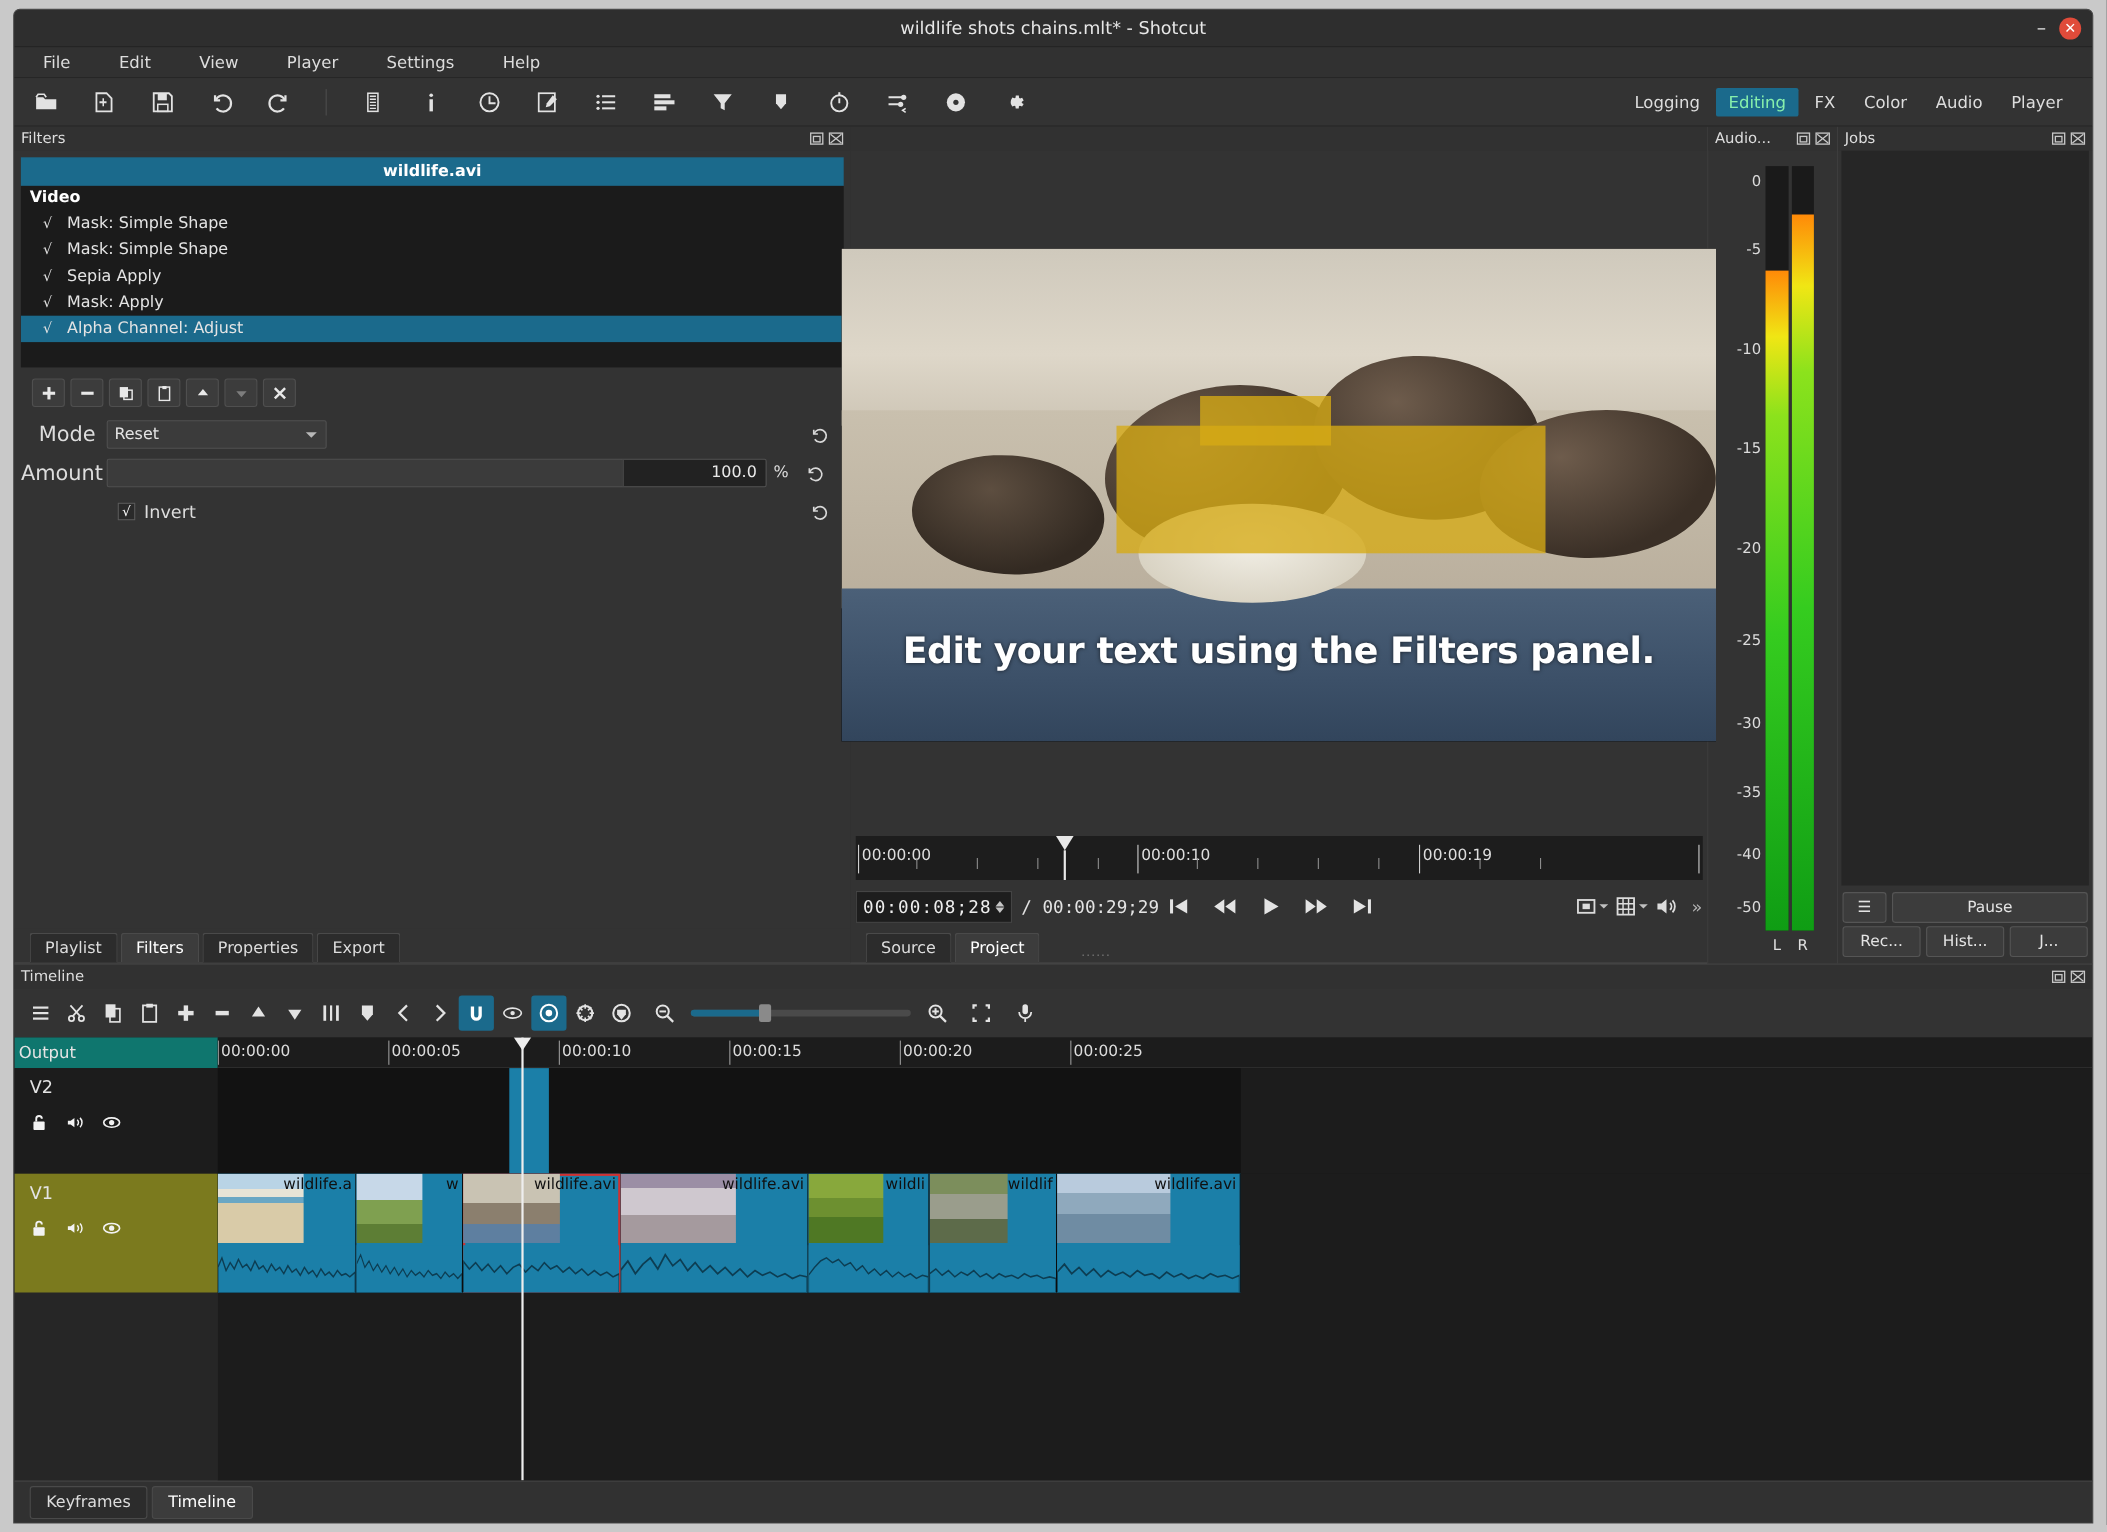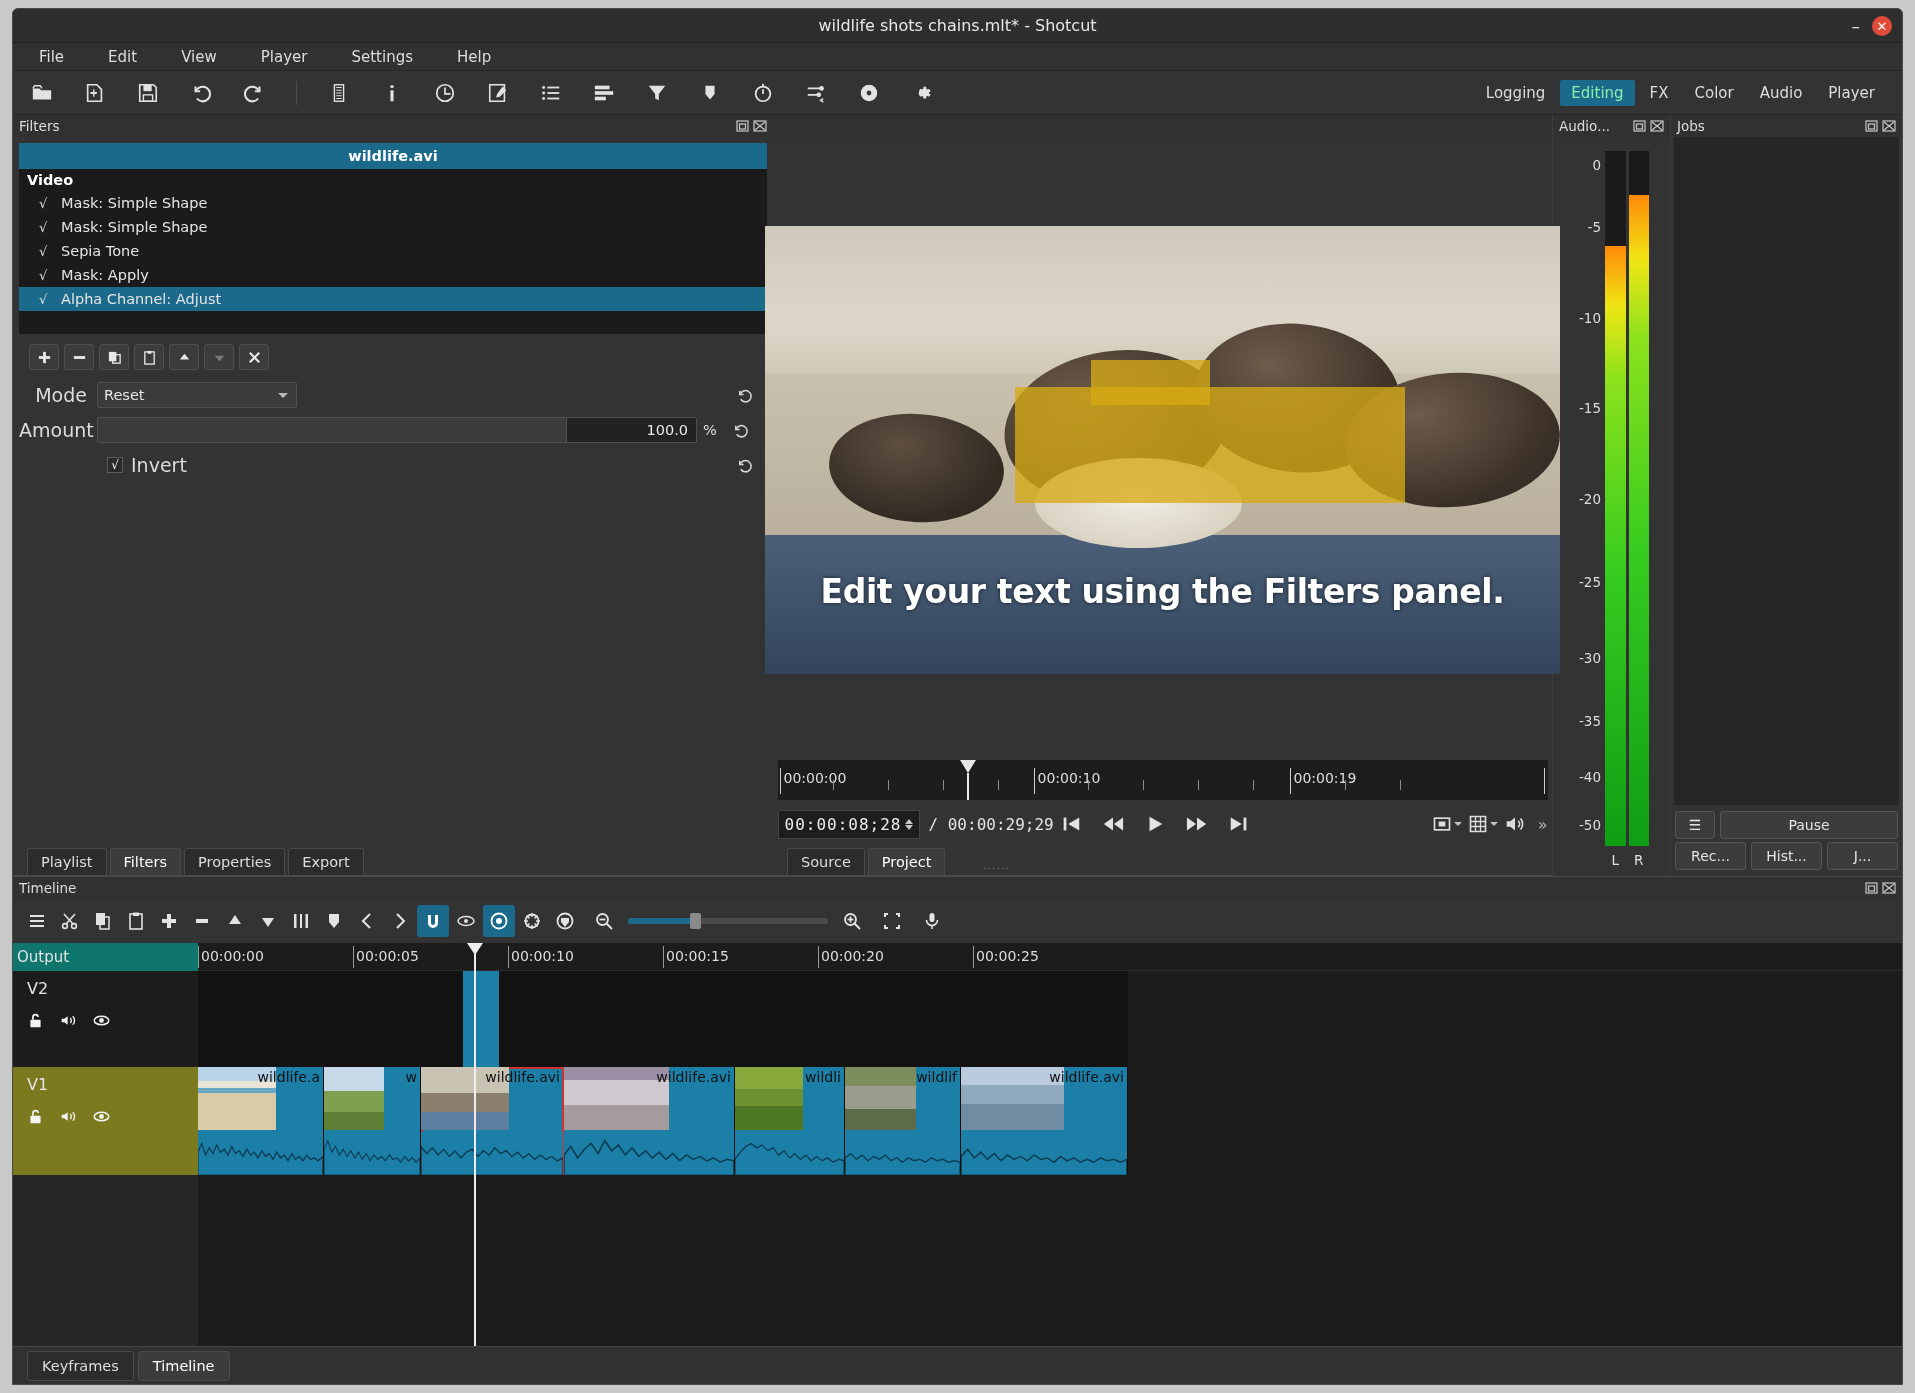--- a/index.html
+++ b/index.html
@@ -123,21 +123,21 @@
     width: 26px; height: 26px; display: flex; align-items: center; justify-content: center;
     cursor: pointer; color: #d8d8d8; flex: none; margin-left: 4px;
   }
   .reset-btn svg { width: 17px; height: 17px; fill: none; stroke: #d8d8d8; stroke-width: 1.6; }
   .prow.chkrow { padding-left: 88px; }
   .chkbox {
     width: 16px; height: 16px; background: #2a2a2a; border: 1px solid #5c5c5c;
     display: flex; align-items: center; justify-content: center; color: #fff;
     font-size: 12px; cursor: pointer; margin-right: 8px;
   }
-  .chklabel { color: #ddd; font-size: 19px; }
+  .chklabel { color: #ddd; font-size: 16px; }
   
   .panel-tabs {
     height: 32px; display: flex; align-items: flex-end; gap: 3px;
     padding: 0 14px; flex: none; background: #333;
     border-bottom: 1px solid #4a4a4a;
   }
   .ptab {
     padding: 5px 13px; font-size: 14.5px; color: #ddd; cursor: pointer;
     background: #2c2c2c; border: 1px solid #4a4a4a; border-bottom: none;
     border-radius: 3px 3px 0 0;
@@ -469,21 +469,21 @@
           <div class="fl-item">
             <span class="chk">√</span>
             <span class="fname">Mask: Simple Shape</span>
           </div>
           <div class="fl-item">
             <span class="chk">√</span>
             <span class="fname">Mask: Simple Shape</span>
           </div>
           <div class="fl-item">
             <span class="chk">√</span>
-            <span class="fname">Sepia Tone</span>
+            <span class="fname">Sepia Apply</span>
           </div>
           <div class="fl-item">
             <span class="chk">√</span>
             <span class="fname">Mask: Apply</span>
           </div>
           <div class="fl-item selected">
             <span class="chk">√</span>
             <span class="fname">Alpha Channel: Adjust</span>
           </div>
         </div>

